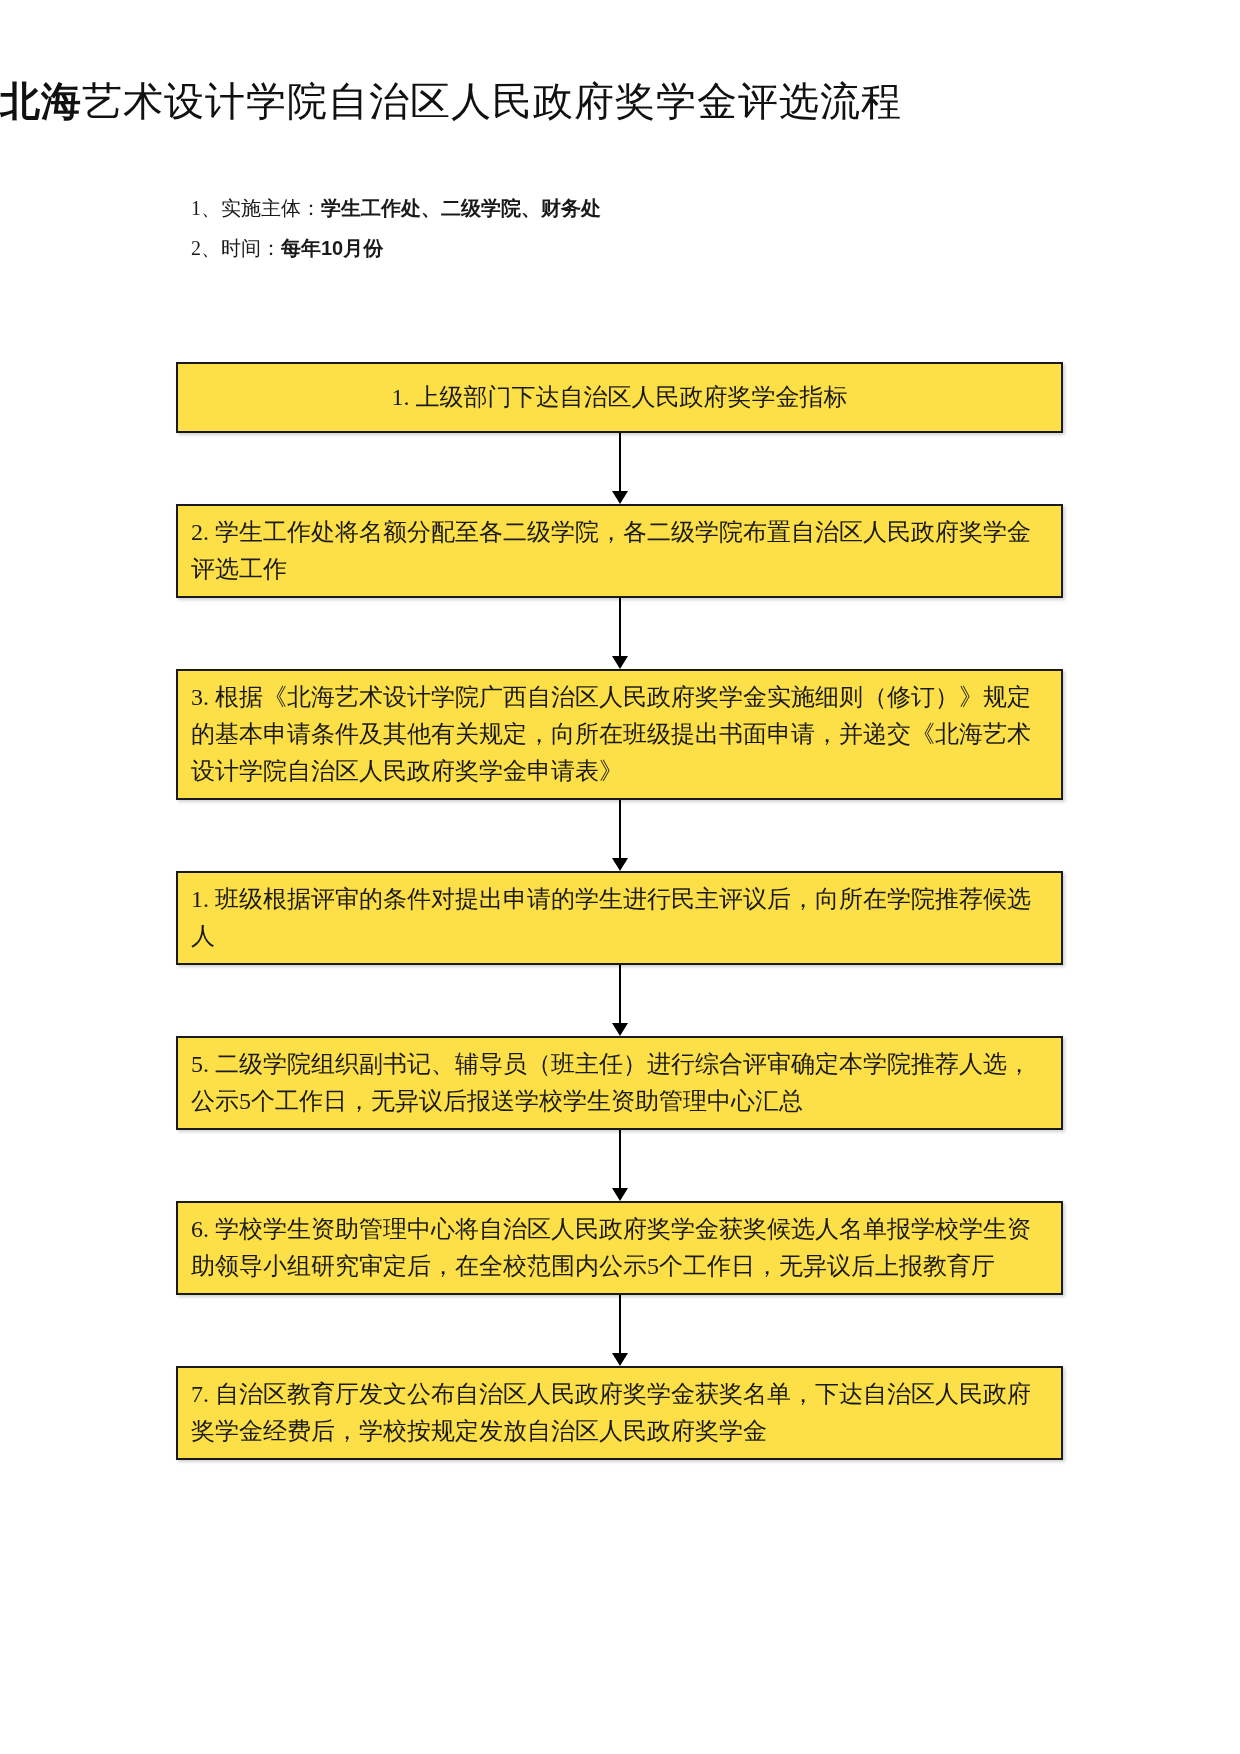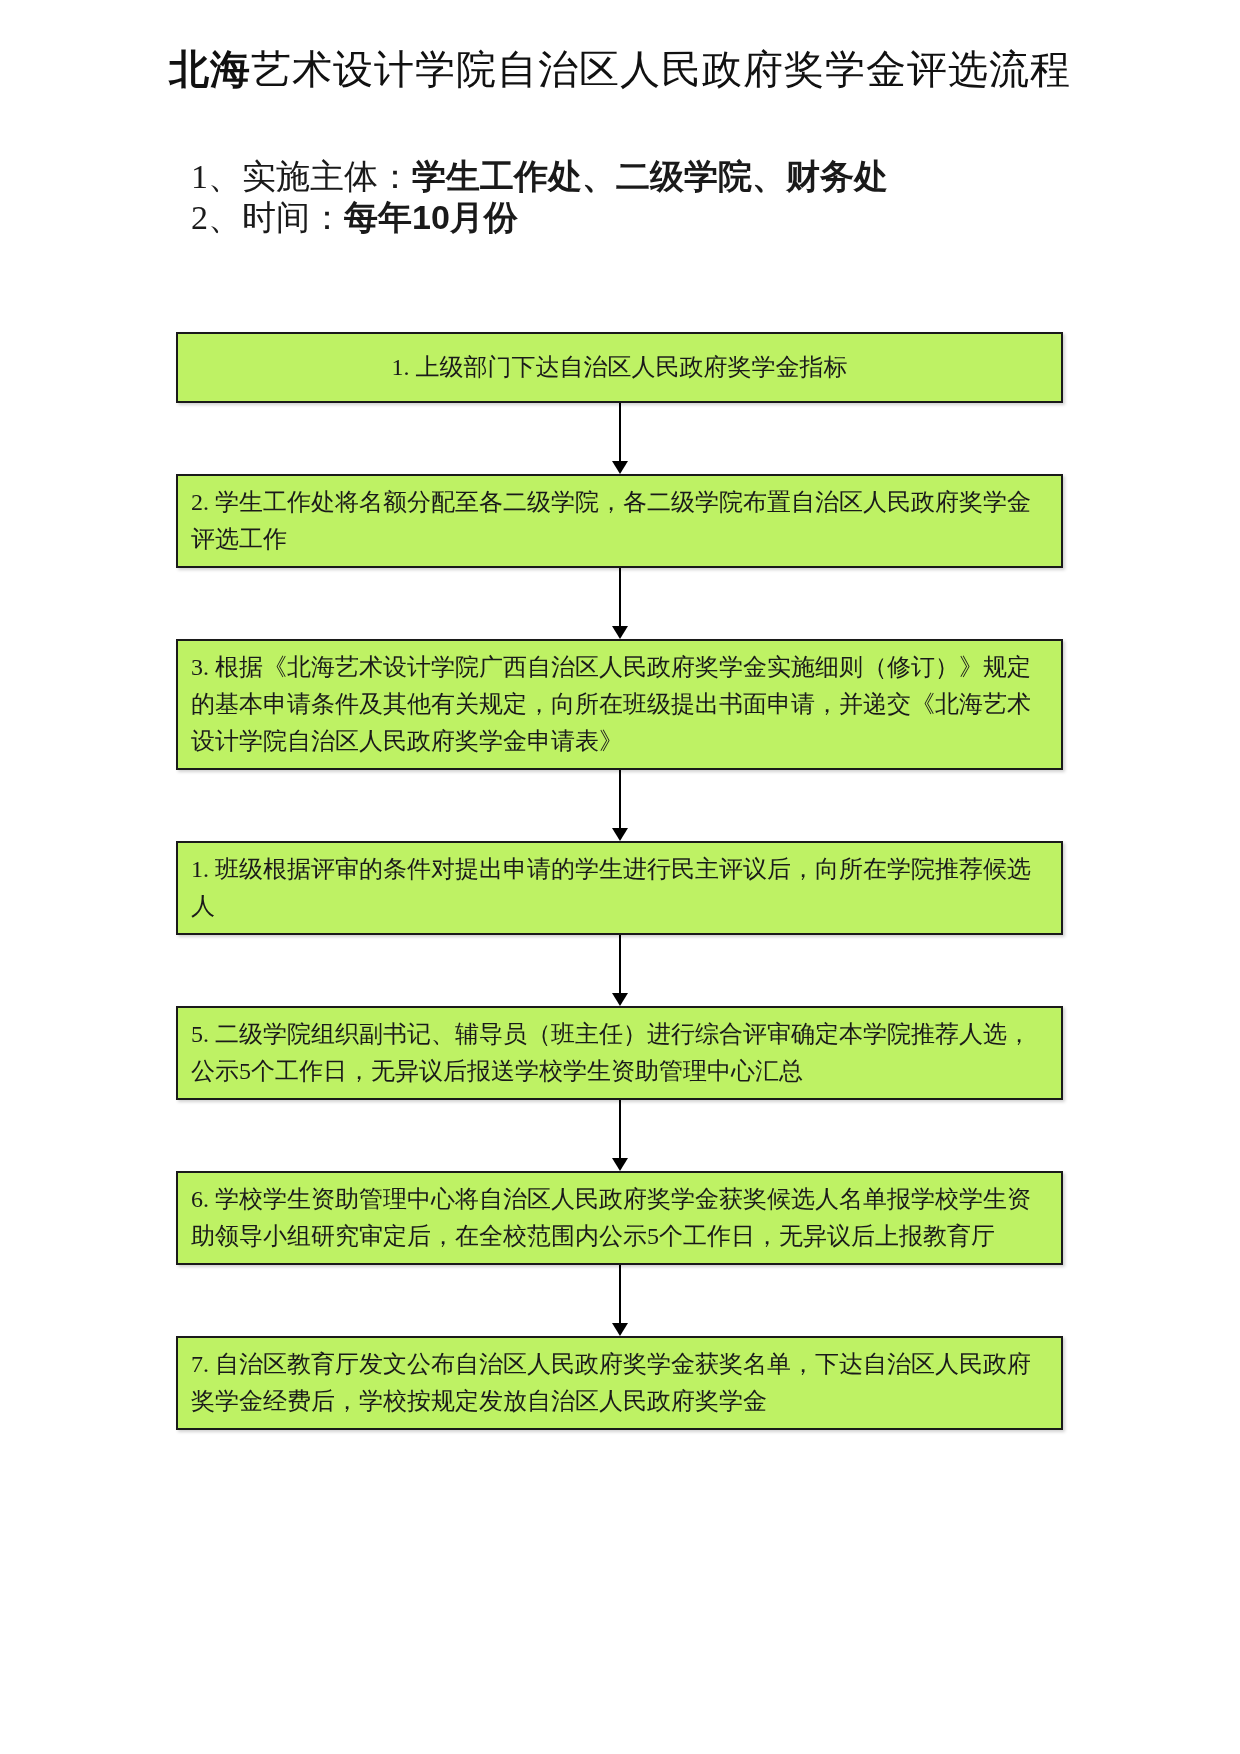--- a/index.html
+++ b/index.html
@@ -14,37 +14,36 @@
     color: #1a1a1a;
     font-family: "Liberation Serif", serif;
     overflow: hidden;
   }
   .page {
     position: relative;
     width: 1240px;
     height: 1754px;
   }
   .doc-title {
-    margin: 44px 0 0 0;
-    text-align: center;
+    margin: 76px 0 0 0;
     font-family: "Liberation Sans", sans-serif;
     font-weight: 400;
     font-size: 40px;
     line-height: 50px;
     letter-spacing: 1px;
     color: #111111;
   }
   .doc-title .bold-part {
     font-weight: 700;
   }
   .intro-list {
     margin: 62px 0 0 191px;
   }
   .intro-item {
-    font-size: 34px;
+    font-size: 20px;
     line-height: 40px;
     color: #1a1a1a;
     white-space: nowrap;
   }
   .intro-item .num {
     font-family: "Liberation Serif", serif;
   }
   .intro-item .label {
     font-family: "Liberation Serif", serif;
   }
@@ -52,21 +51,21 @@
     font-weight: 700;
     font-family: "Liberation Sans", sans-serif;
   }
   .flow {
     margin: 94px 0 0 176px;
     width: 887px;
   }
   .flow-box {
     width: 887px;
     border: 2px solid #1a1a1a;
-    background: #bef264;
+    background: #fde047;
     font-size: 24px;
     line-height: 37px;
     padding: 8px 13px;
     box-shadow: 2px 2px 3px rgba(0,0,0,0.18);
     font-family: "Liberation Serif", serif;
     text-align: left;
   }
   .flow-box.center {
     text-align: center;
     padding: 15px 13px;

